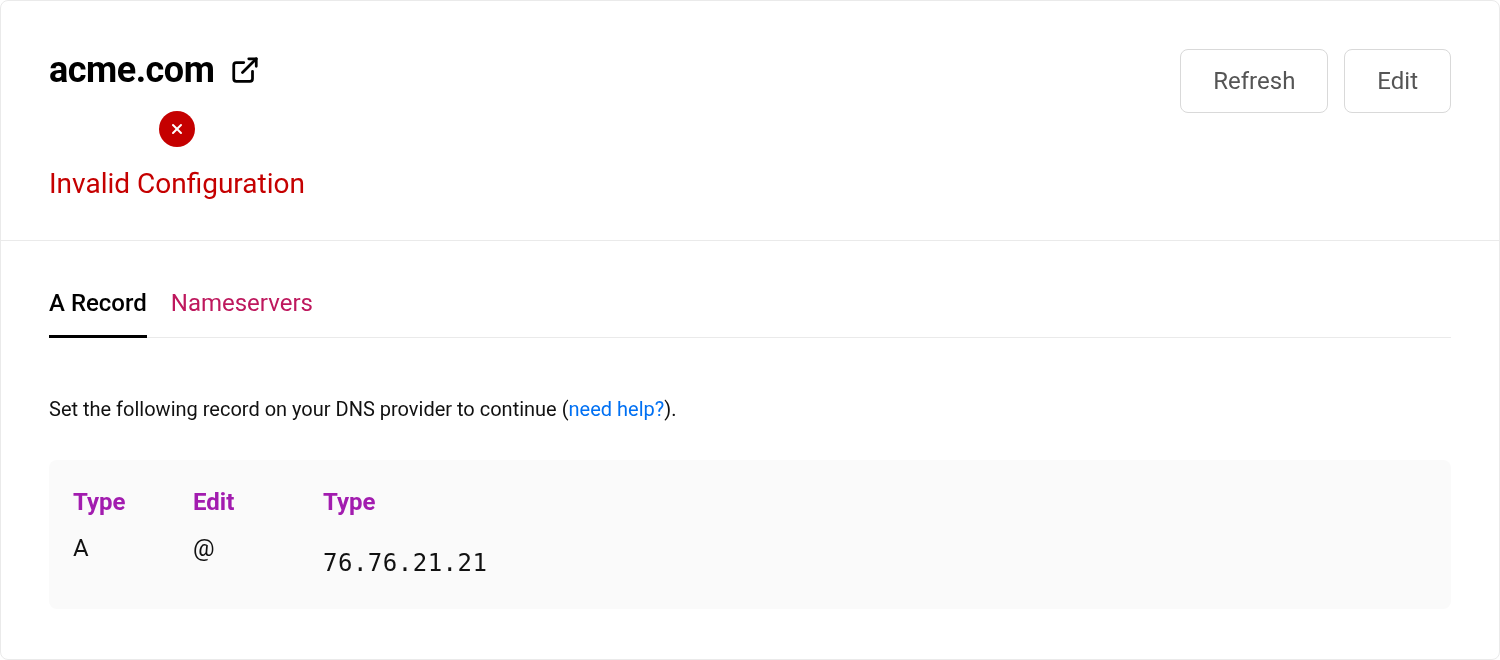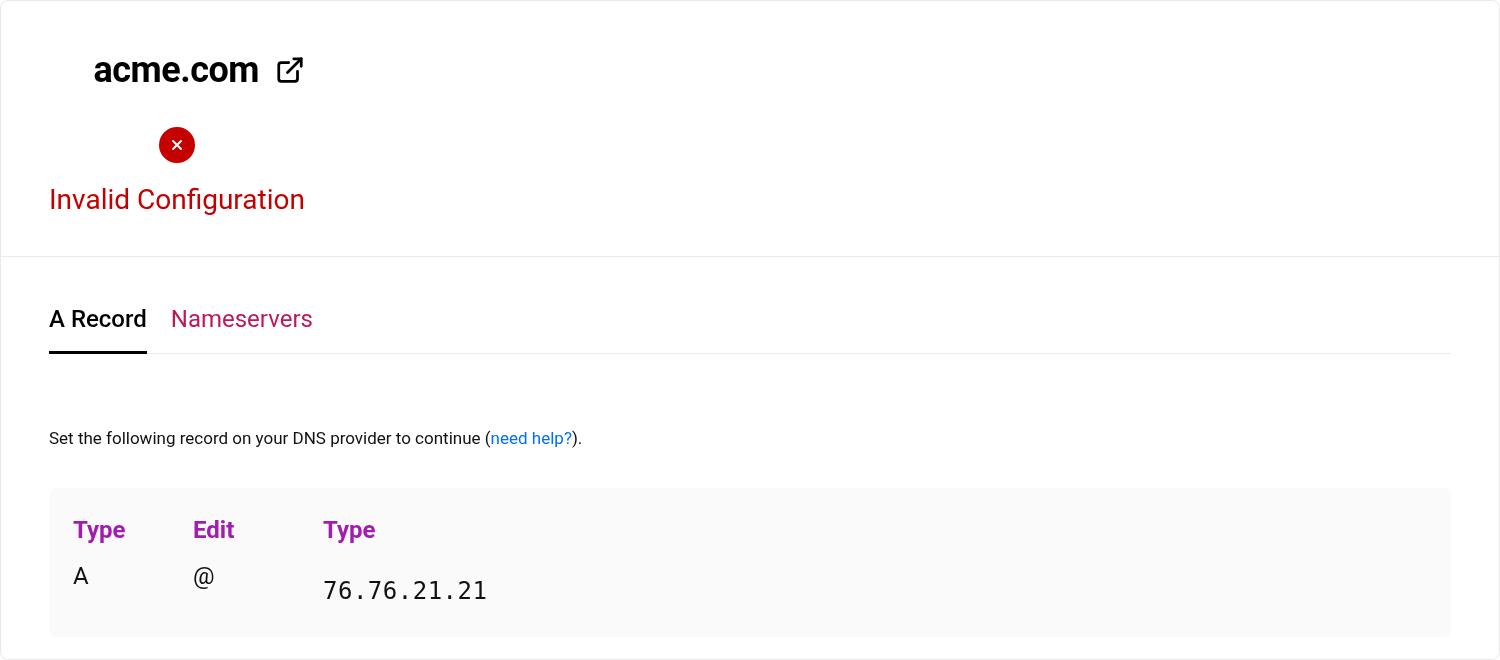--- a/index.html
+++ b/index.html
@@ -16,21 +16,21 @@
     position: relative;
     background: #fff;
   }
   .header {
     padding: 48px 48px 40px 48px;
     border-bottom: 1px solid #eaeaea;
     display: flex;
     align-items: flex-start;
     justify-content: space-between;
   }
-  .header-left { display: flex; flex-direction: column; gap: 36px; align-items: flex-end; }
+  .header-left { display: flex; flex-direction: column; gap: 20px; }
   .title-row { display: flex; align-items: center; gap: 16px; }
   .domain-title {
     font-size: 36px;
     font-weight: 700;
     letter-spacing: -0.5px;
     color: #000;
   }
   .ext-icon {
     width: 30px; height: 30px;
     display: inline-flex;
@@ -78,23 +78,23 @@
     cursor: pointer;
     border-bottom: 3px solid transparent;
     margin-bottom: -1px;
   }
   .tab.active {
     color: #000;
     font-weight: 500;
     border-bottom-color: #000;
   }
   .instr {
-    font-size: 17px;
+    font-size: 20px;
     color: #111;
-    margin-top: 72px;
+    margin-top: 56px;
     line-height: 1.5;
   }
   .instr a { color: #0070f3; text-decoration: none; }
 
   .record-box {
     margin-top: 36px;
     background: #fafafa;
     border-radius: 8px;
     padding: 28px 24px 32px 24px;
   }
@@ -128,20 +128,24 @@
       <div class="status-row">
         <span class="err-badge">
           <svg viewBox="0 0 24 24" fill="none" stroke="currentColor" stroke-width="3" stroke-linecap="round">
             <line x1="6" y1="6" x2="18" y2="18"></line>
             <line x1="18" y1="6" x2="6" y2="18"></line>
           </svg>
         </span>
         <span class="status-text">Invalid Configuration</span>
       </div>
     </div>
+    <div class="actions">
+      <button class="btn">Refresh</button>
+      <button class="btn">Edit</button>
+    </div>
   </div>
 
   <div class="body">
     <div class="tabs">
       <div class="tab active">A Record</div>
       <div class="tab">Nameservers</div>
     </div>
 
     <p class="instr">
       <span>Set the following record on your DNS provider to continue (</span><a href="#">need help?</a><span>).</span>

